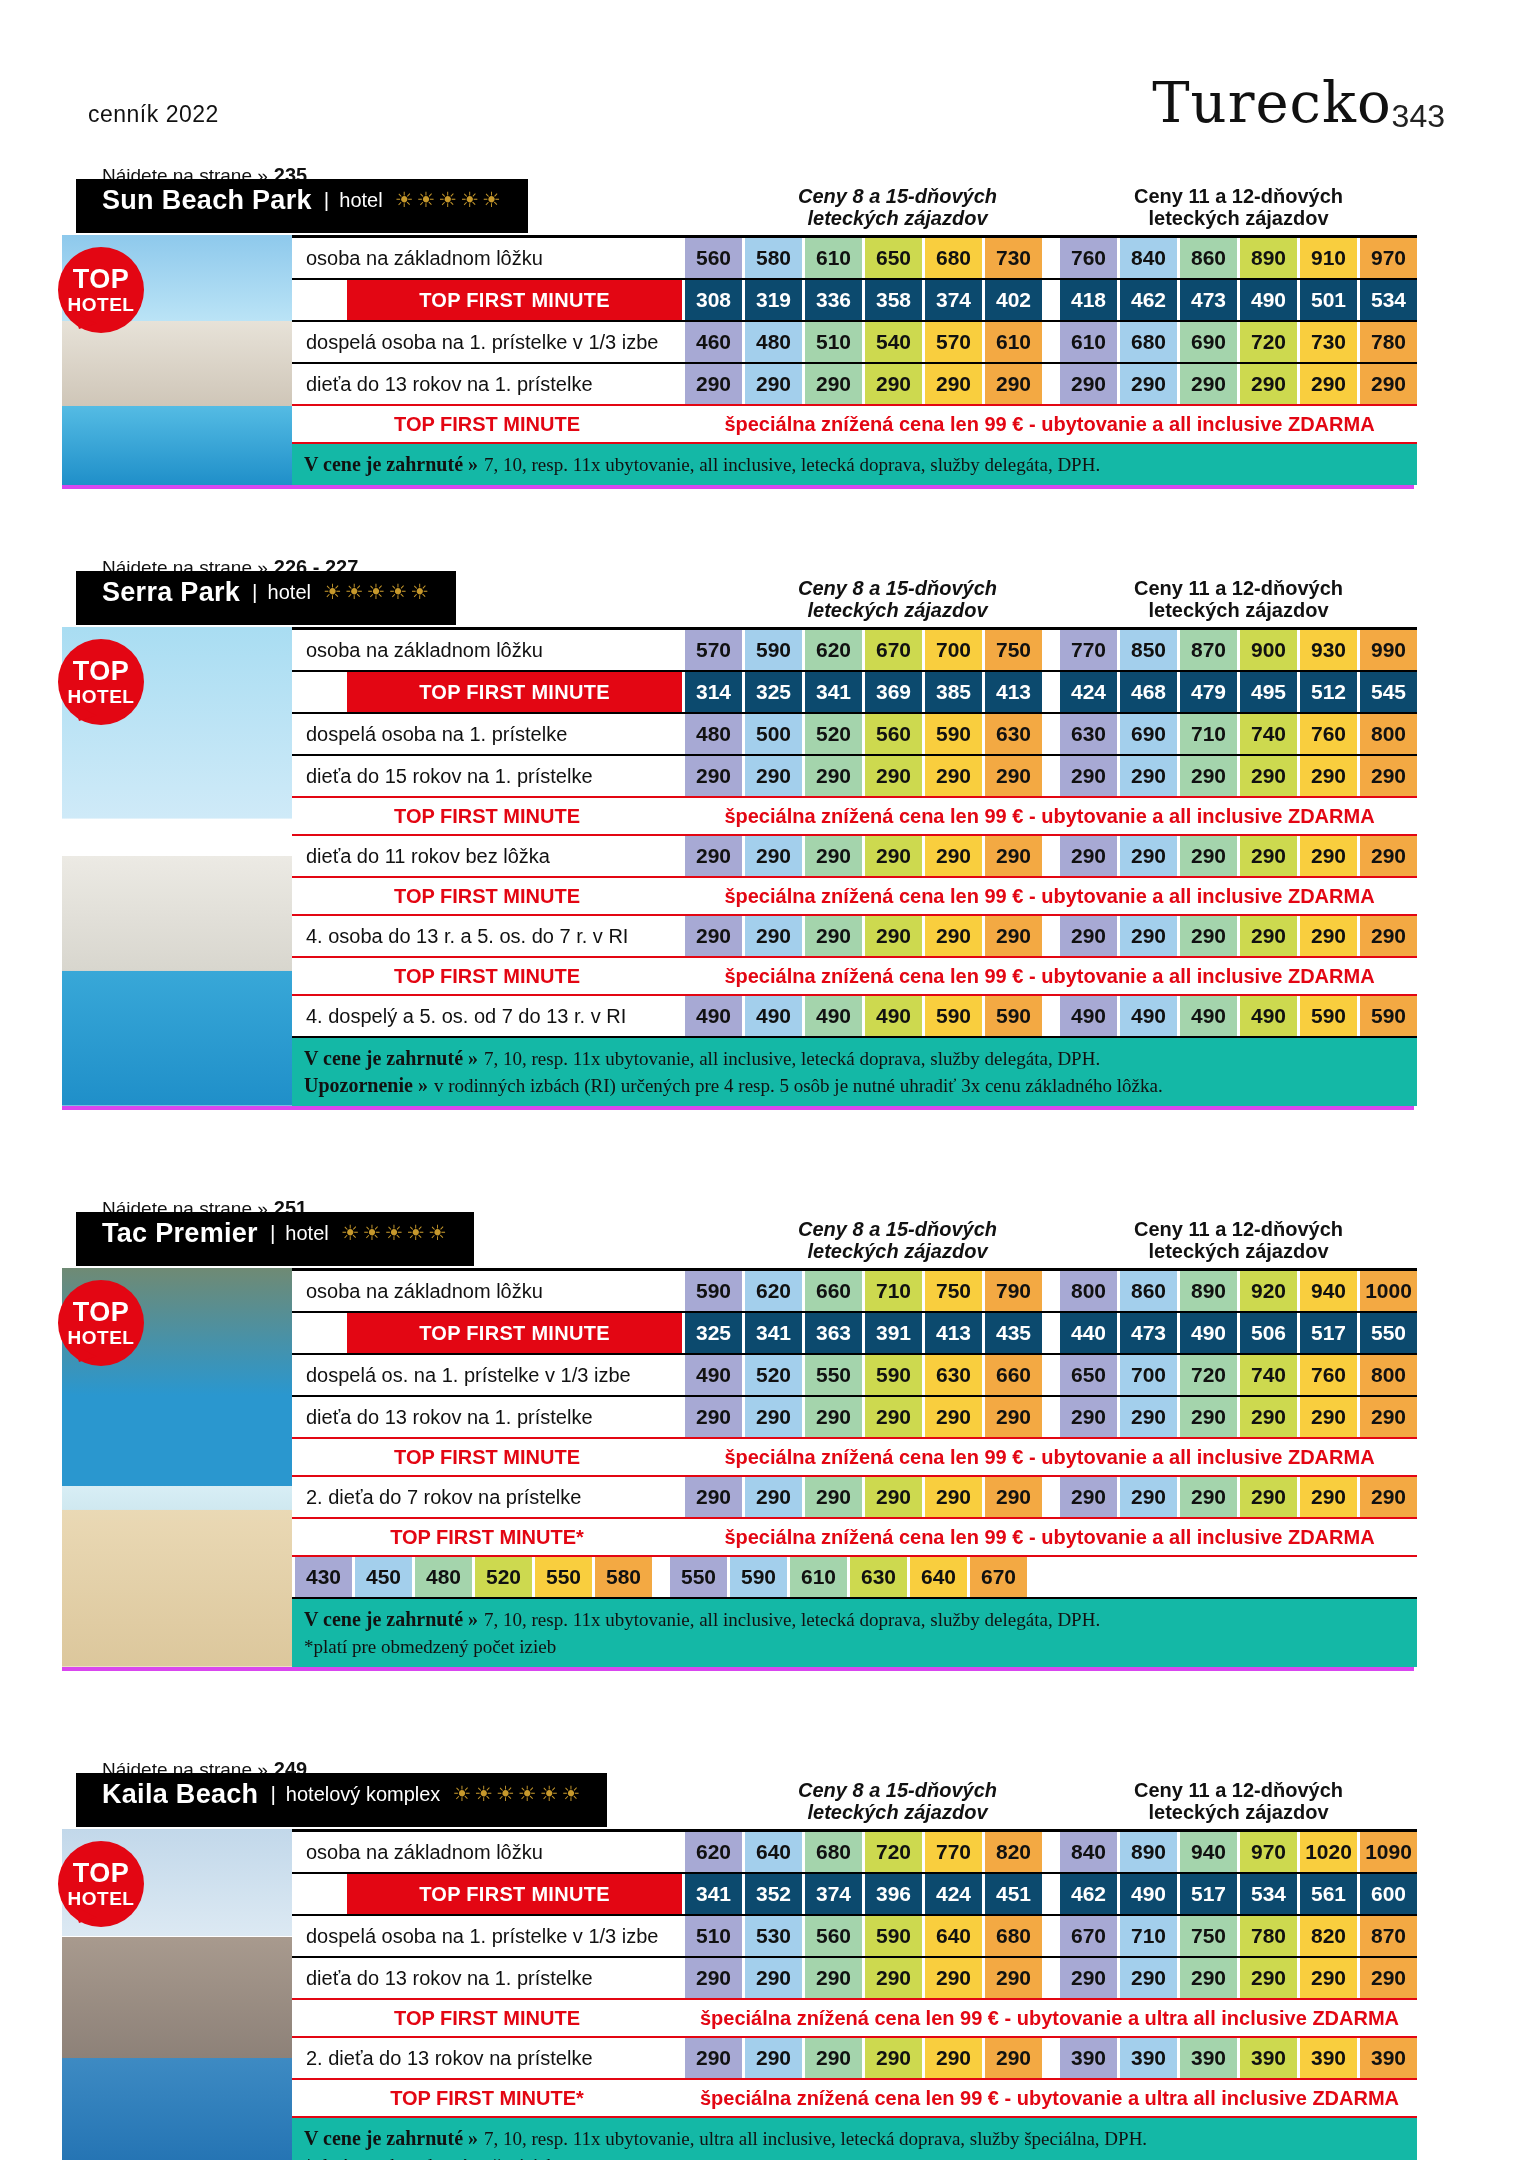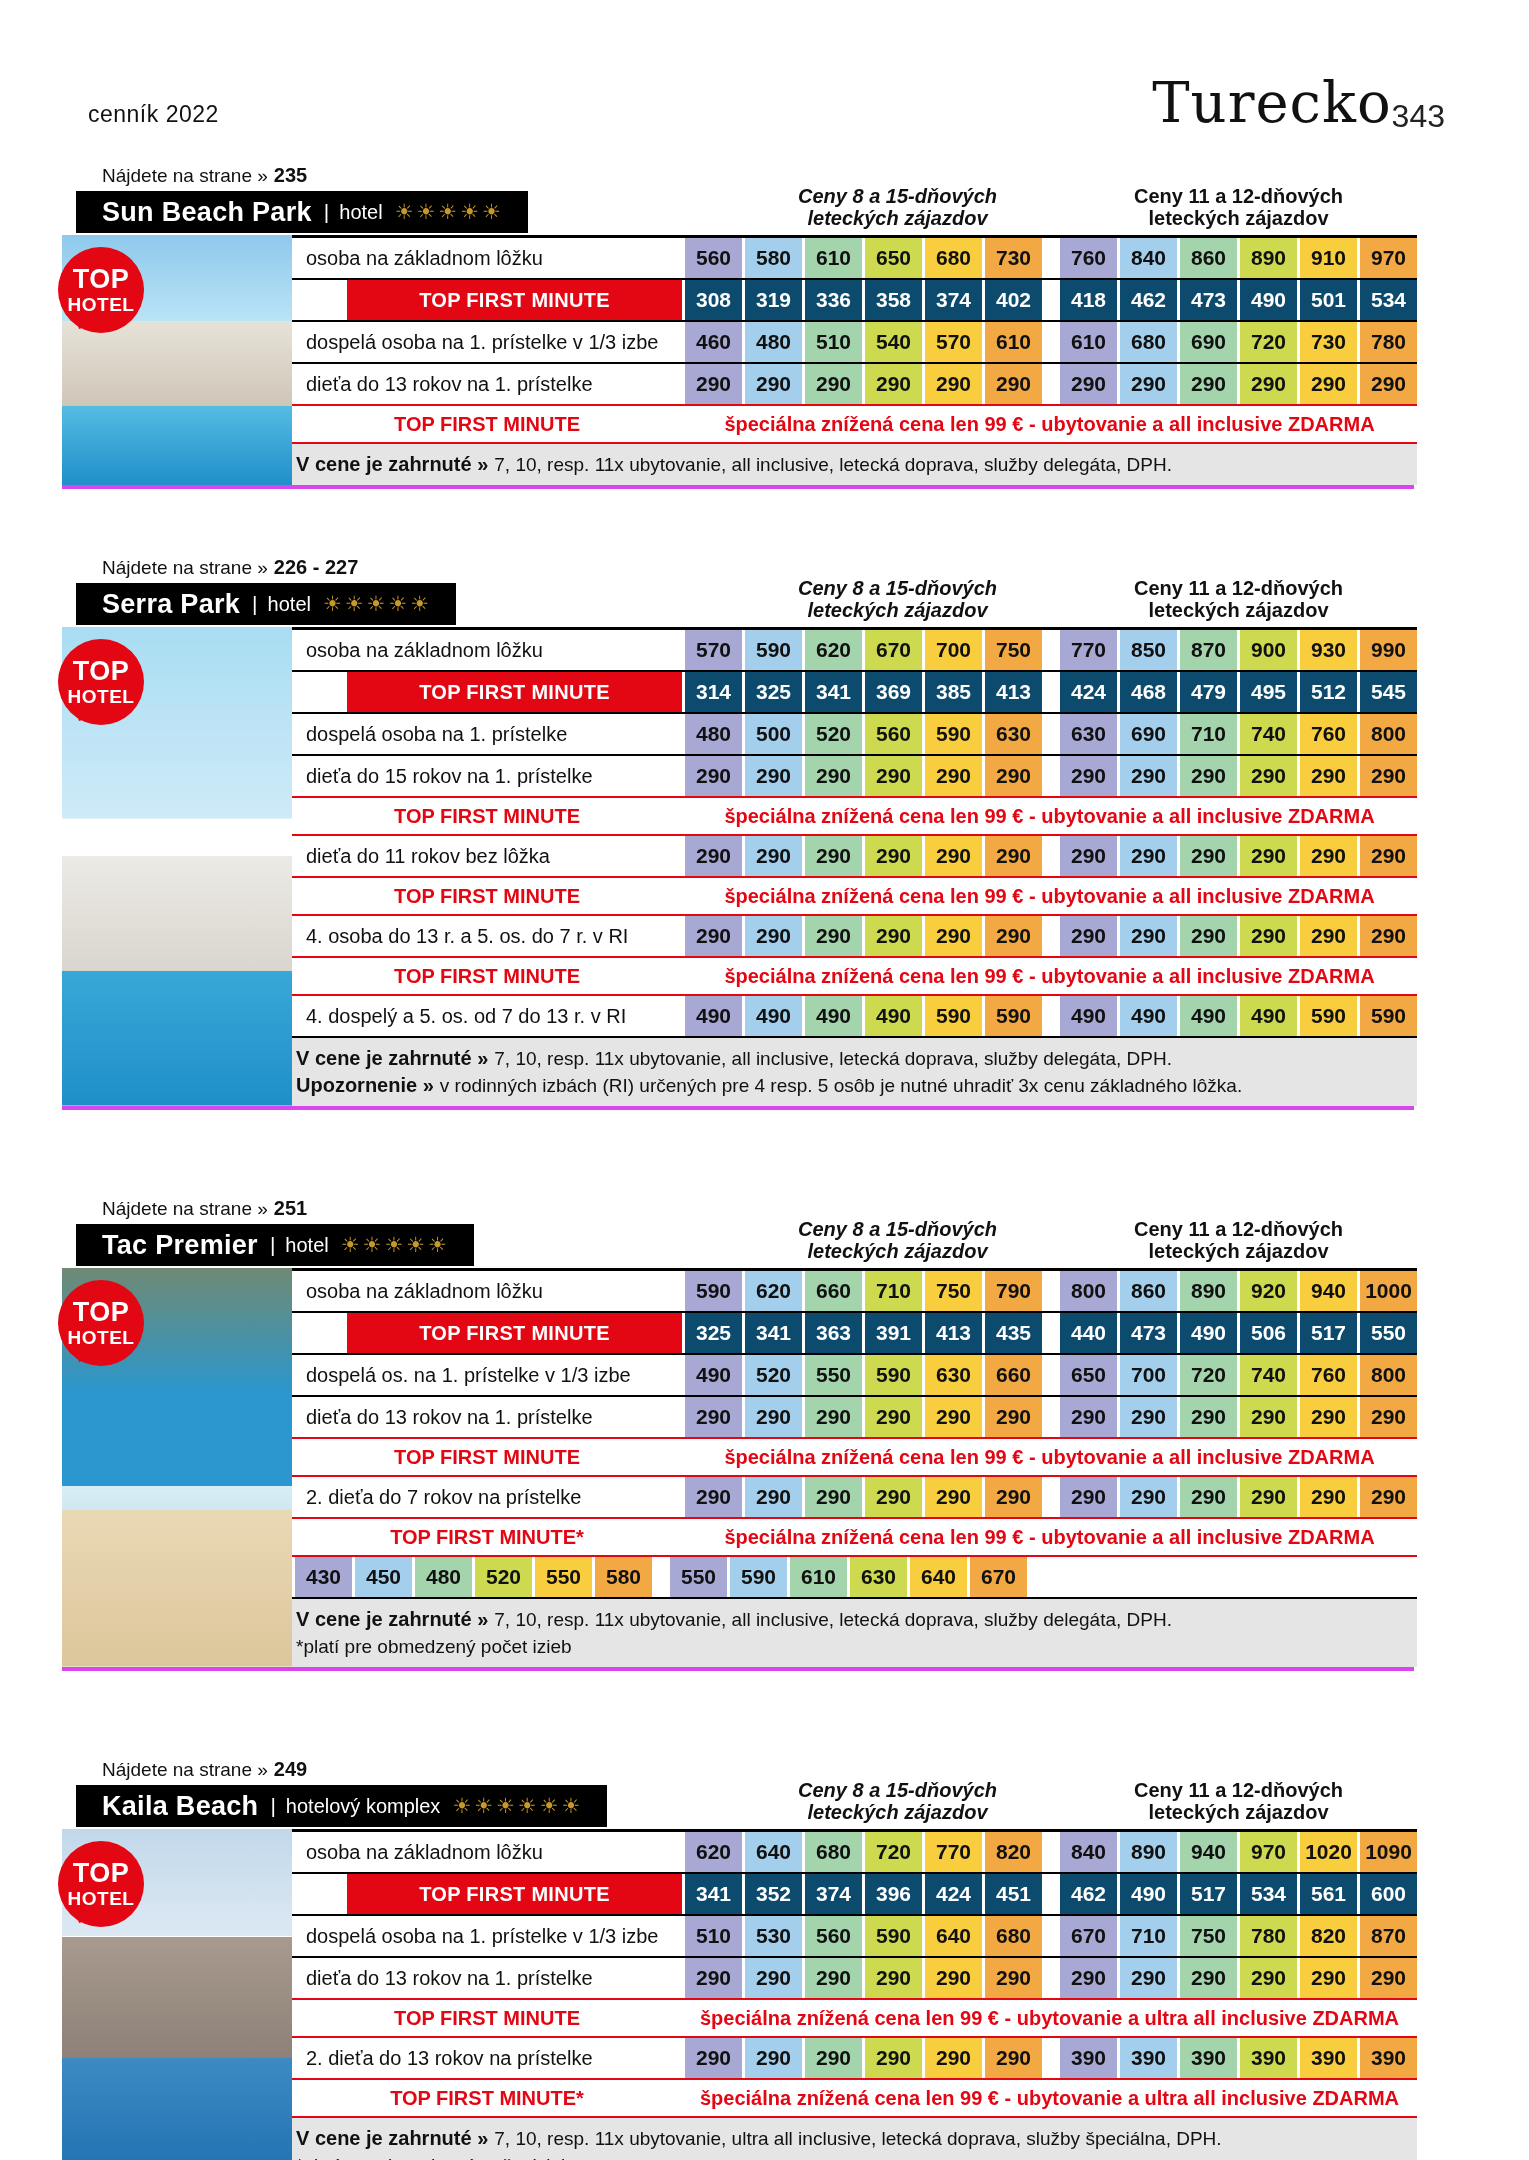--- a/index.html
+++ b/index.html
@@ -17,21 +17,21 @@
   #sections{padding-left:62px;}
   section.hotel{width:1352px;position:relative;}
   section.hotel.s0{margin-top:32px;}
   section.hotel.s1{margin-top:70px;}
   section.hotel.s2{margin-top:90px;}
   section.hotel.s3{margin-top:90px;}
   .headzone{position:relative;height:68px;}
   .findref{position:absolute;left:40px;bottom:48px;font-size:19px;white-space:nowrap;}
   .findref b{margin-left:6px;font-size:20px;}
   .titlebar{position:absolute;left:14px;bottom:2px;height:42px;background:#000;color:#fff;
-            display:flex;align-items:center;padding:0 24px 0 26px;white-space:nowrap;}
+            display:flex;align-items:center;padding:0 24px 12px 26px;white-space:nowrap;}
   .hname{font-weight:bold;font-size:27px;letter-spacing:.3px;}
   .hsep{font-size:21px;margin:0 10px 0 12px;font-weight:300;}
   .htype{font-size:20px;font-weight:300;}
   .suns{margin-left:12px;color:#c7992c;font-size:21px;letter-spacing:3px;}
   .colhead{position:absolute;bottom:6px;text-align:center;font-weight:bold;font-size:20px;line-height:22px;}
   .colhead.left{left:654px;width:363px;font-style:italic;}
   .colhead.right{left:998px;width:357px;}
   
   .secbody{display:flex;border-bottom:4px solid #d946ef;}
   .photo{width:230px;flex:0 0 230px;position:relative;background-repeat:no-repeat;}
@@ -82,21 +82,21 @@
   .tfm-label{flex:0 0 335px;width:335px;background:#e30613;color:#fff;display:flex;align-items:center;
              justify-content:center;font-weight:bold;font-size:20px;letter-spacing:.3px;}
   .cell.red{background:#0c4a6e;color:#fff;}
   .row-special{height:36px;border-top:2px solid #e30613;border-bottom:2px solid #e30613;background:#fff;}
   .row-special + .row{border-top:none;}
   .sp-label{width:390px;flex:0 0 390px;display:flex;align-items:center;justify-content:center;
             color:#e30613;font-weight:bold;font-size:20px;}
   .sp-text{flex:1;display:flex;align-items:center;justify-content:center;color:#e30613;
            font-weight:bold;font-size:20px;white-space:nowrap;}
   
-  .secfooter{background:#e5e5e5;border-top:2px solid #000;padding:7px 4px;font-size:19px;line-height:27px;}
+  .secfooter{background:#14b8a6;border-top:2px solid #000;padding:7px 12px;font-size:19px;line-height:27px;font-family:Liberation Serif, serif;}
   .row-special + .secfooter{border-top:none;}
   .secfooter .fl b{font-size:20px;margin-right:6px;}
 </style>
 </head>
 <body>
 
 <div class="page">
   <header class="pageheader">
     <div class="catalog-label">cenník 2022</div>
     <div class="country-wrap">

